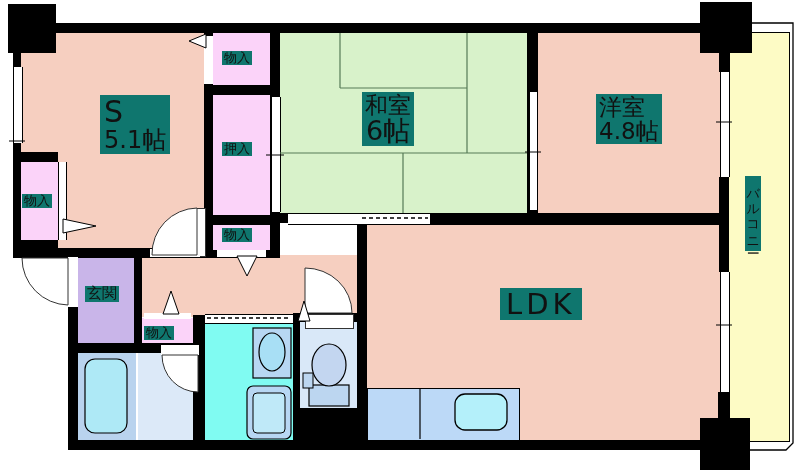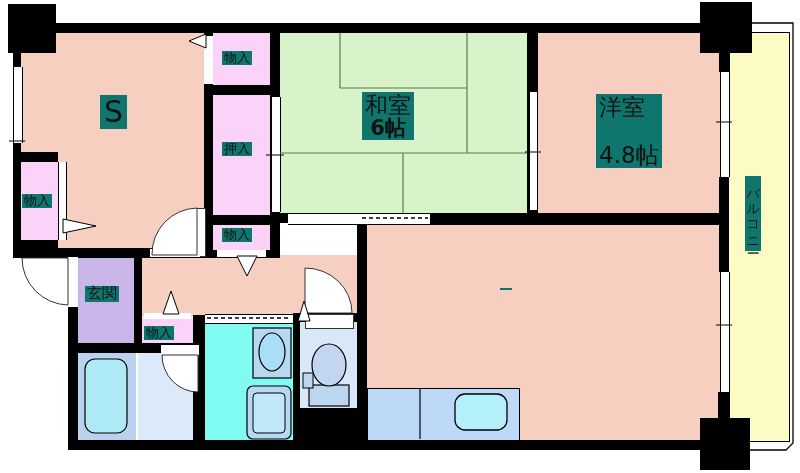--- a/index.html
+++ b/index.html
@@ -82,30 +82,32 @@
   <div class="win leaf" style="left:305px;top:314px;width:47px;height:13px"></div>
   <div class="win" style="left:161px;top:345px;width:38px;height:10px"></div>
   <div class="win" style="left:217px;top:250px;width:49px;height:7px"></div>
   <div class="win" style="left:144px;top:313px;width:47px;height:6px"></div>
   <div class="win hwin" style="left:205px;top:314px;width:88px;height:8px"></div>
   <div class="win hwin" style="left:288px;top:213px;width:142px;height:10px"></div>
   <div class="win vwin" style="left:58px;top:162px;width:7px;height:78px"></div>
 
   <div class="label" style="left:100px;top:95px;padding:1px 4px;">
     <div style="font-size:30px;">S</div>
+    <div style="font-size:24px;">5.1帖</div>
   </div>
   <div class="label" style="left:362px;top:92px;padding:1px 3px;text-align:center;">
     <div style="font-size:23px;">和室</div>
-    <div style="font-size:21px;font-weight:bold;">6帖</div>
+    <div style="font-size:27px;">6帖</div>
   </div>
   <div class="label" style="left:596px;top:94px;padding:1px 3px;">
     <div style="font-size:23px;">洋室</div>
-    <div style="font-size:23px;margin-top:24px;">4.8帖</div>
+    <div style="font-size:23px;">4.8帖</div>
   </div>
   <div class="label" style="left:500px;top:288px;padding:1px 6px;">
+    <div style="font-size:29px;letter-spacing:4px;">LDK</div>
   </div>
   <div class="label" style="left:85px;top:286px;font-size:15px;padding:0 2px;">玄関</div>
   <div class="label vtext" style="left:745px;top:176px;font-size:13px;padding:3px 1px;">バルコニー</div>
   <div class="label small" style="left:222px;top:51px;">物入</div>
   <div class="label small" style="left:222px;top:142px;">押入</div>
   <div class="label small" style="left:222px;top:228px;">物入</div>
   <div class="label small" style="left:22px;top:194px;">物入</div>
   <div class="label small" style="left:144px;top:326px;">物入</div>
 
   <svg width="800" height="473" viewBox="0 0 800 473">

